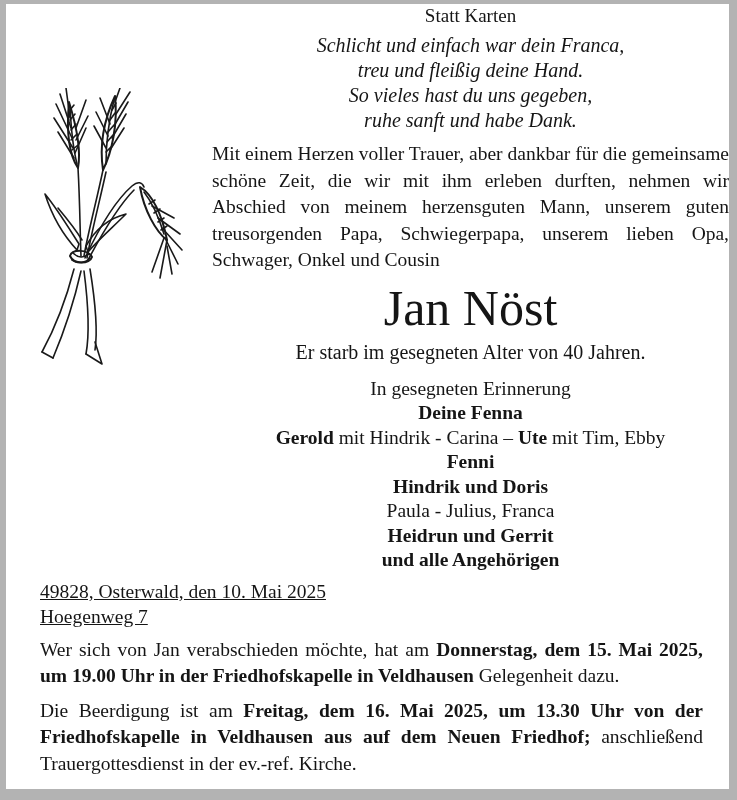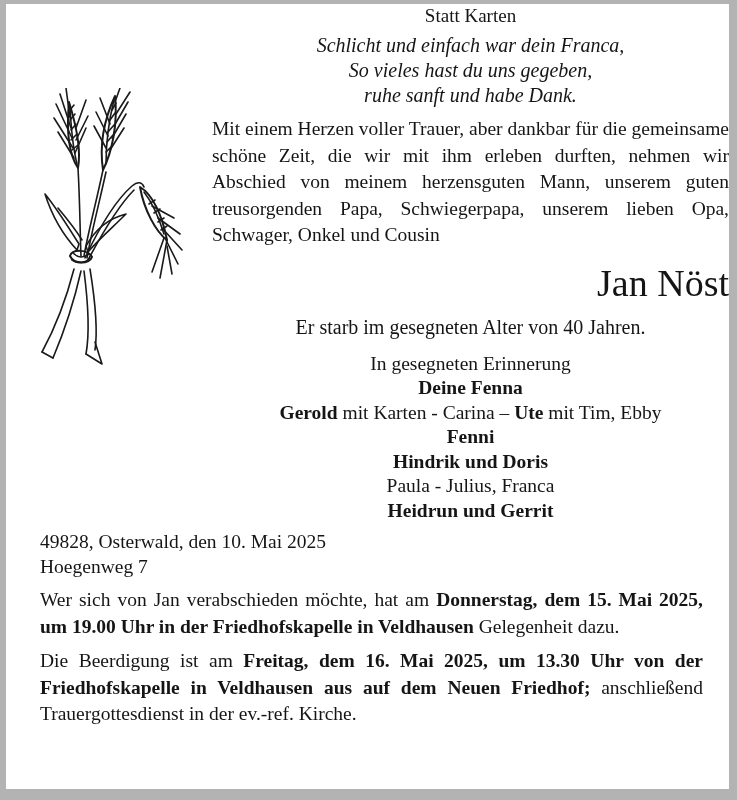--- a/index.html
+++ b/index.html
@@ -29,29 +29,30 @@
     margin-left: 206px;
     text-align: center;
   }
   .statt-header { font-size: 19px; line-height: 24px; }
   .poem { font-style: italic; font-size: 20px; line-height: 25px; margin-top: 5px; }
   .intro {
     text-align: justify;
     font-size: 19.5px; line-height: 26.5px;
     margin-top: 8px;
   }
-  .deceased-name { font-size: 38px; line-height: 56px; margin-top: 6px; font-weight: normal; text-align: right; }
+  .deceased-name { font-size: 50px; line-height: 56px; margin-top: 6px; font-weight: normal; }
   .age-line { font-size: 20px; line-height: 26px; margin-top: 3px; }
   .memory { font-size: 19.5px; line-height: 24.5px; margin-top: 12px; }
   .b { font-weight: bold; }
 
   .addr-block {
     margin: 6px 26px 0 34px;
     font-size: 19.5px; line-height: 25px;
     text-align: left;
+    text-decoration: underline;
   }
   .para {
     margin: 8px 26px 0 34px;
     font-size: 19.5px; line-height: 26.5px;
     text-align: justify;
   }
 </style>
 </head>
 <body>
 
@@ -100,35 +101,37 @@
           <path d="M62,181 C67,212 70,242 67,262"></path>
           <path d="M58,266 L74,276 L67,254"></path>
         </g>
       </svg>
     </div>
 
     <div class="main-col">
       <div class="statt-header">Statt Karten</div>
       <div class="poem">
           <div>Schlicht und einfach war dein Franca,</div>
+          <div>treu und fleißig deine Hand.</div>
           <div>So vieles hast du uns gegeben,</div>
           <div>ruhe sanft und habe Dank.</div>
         </div>
       <div class="intro">Mit einem Herzen voller Trauer, aber dankbar für die gemeinsame schöne Zeit, die wir mit ihm erleben durften, nehmen wir Abschied von meinem herzensguten Mann, unserem guten treusorgenden Papa, Schwiegerpapa, unserem lieben Opa, Schwager, Onkel und Cousin</div>
       <div class="deceased-name">Jan Nöst</div>
       <div class="age-line">Er starb im gesegneten Alter von 40 Jahren.</div>
       <div class="memory">
         <div>In gesegneten Erinnerung</div>
         <div>
             <div><span class="b">Deine Fenna</span></div>
-            <div><span class="b">Gerold</span><span> mit Karten - Carina – </span><span class="b">Ute</span><span> mit Tim, Ebby</span></div>
+            <div><span class="b">Gerold</span><span> mit Hindrik - Carina – </span><span class="b">Ute</span><span> mit Tim, Ebby</span></div>
             <div><span class="b">Fenni</span></div>
             <div><span class="b">Hindrik und Doris</span></div>
             <div><span>Paula - Julius, Franca</span></div>
             <div><span class="b">Heidrun und Gerrit</span></div>
+            <div><span class="b">und alle Angehörigen</span></div>
           </div>
       </div>
     </div>
 
     <div class="addr-block">
       <div>49828, Osterwald, den 10. Mai 2025</div>
       <div>Hoegenweg 7</div>
     </div>
 
     <p class="para"><span>Wer sich von Jan verabschieden möchte, hat am </span><span class="b">Donnerstag, dem 15. Mai 2025, um 19.00 Uhr in der Friedhofskapelle in Veldhausen</span><span> Gelegenheit dazu.</span></p>

